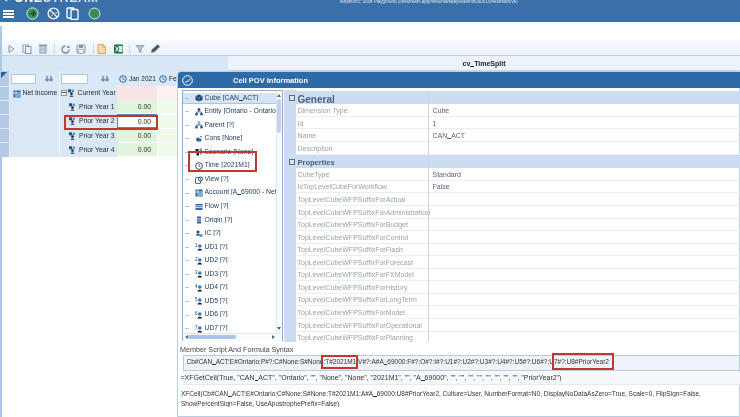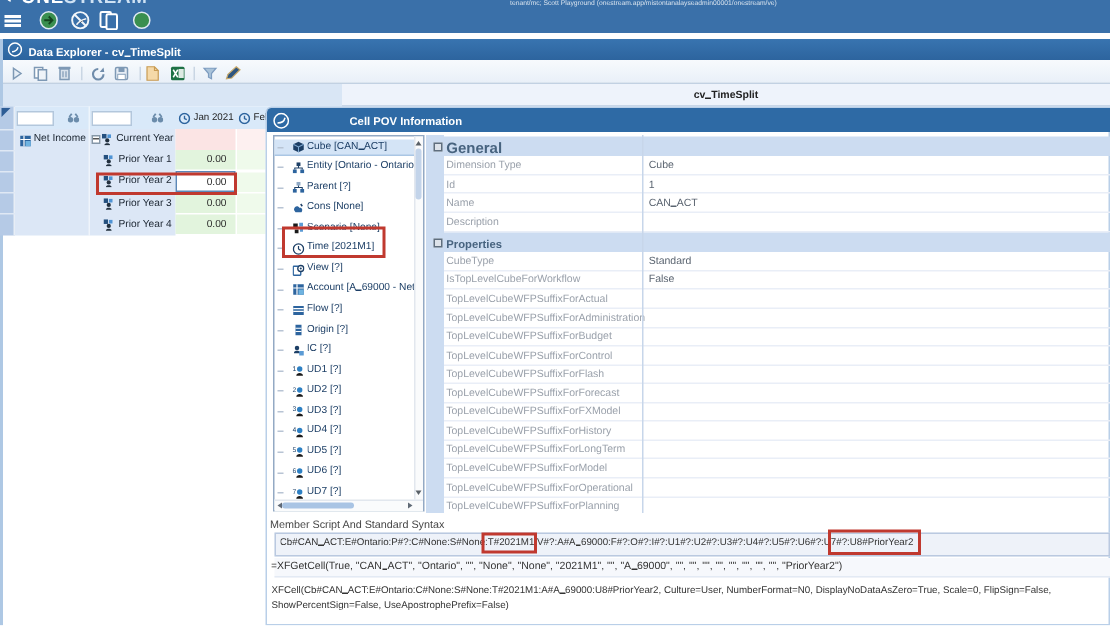--- a/index.html
+++ b/index.html
@@ -40,27 +40,20 @@
       <rect x="5" y="2.5" width="7" height="10" rx="1" fill="#3a70a9" stroke="#fff" stroke-width="1.3"></rect>
     </svg>
 
     <svg class="abs" style="left:88px;top:7px;" width="13" height="13" viewBox="0 0 13 13">
       <circle cx="6.5" cy="6.5" r="5.4" fill="#3a8f50" stroke="#dfe9f3" stroke-width="1"></circle>
     </svg>
   </div>
 
   <div class="abs" style="left:0;top:22px;width:740px;height:4px;background:#fefefe;"></div>
 
-  <div class="abs" style="left:0;top:26px;width:740px;height:14px;background:linear-gradient(#3874b0,#2d649e);border-left:1px solid #25578c;">
-    <svg class="abs" style="left:4px;top:2px;" width="10" height="10" viewBox="0 0 10 10">
-      <circle cx="5" cy="5" r="4.3" fill="none" stroke="#fff" stroke-width="1"></circle>
-      <path d="M3 6.5 C4.5 6.5 6.5 5.5 7 3.5" stroke="#fff" stroke-width="1" fill="none"></path>
-    </svg>
-    <div class="abs" style="left:18px;top:3.5px;font-size:7.5px;font-weight:600;color:#fff;">Data Explorer - cv<i class="u"></i>TimeSplit</div>
-  </div>
 
   <div class="abs" style="left:0;top:40px;width:740px;height:16px;background:linear-gradient(#f7fafd,#e9f0f8);border-left:1px solid #b7c9dd;border-bottom:1px solid #c2d1e2;">
     <svg class="abs" style="left:7px;top:3.5px;" width="155" height="10" viewBox="0 0 155 10">
 
       <path d="M1 1.5 L6 5 L1 8.5 Z" fill="#e6edf5" stroke="#7e99b5" stroke-width="1"></path>
 
       <rect x="15" y="1" width="5.5" height="7" fill="#fff" stroke="#7e99b5" stroke-width="1"></rect>
       <rect x="17.5" y="2.5" width="5.5" height="7" fill="#eef3f8" stroke="#7e99b5" stroke-width="1"></rect>
 
       <rect x="32" y="2" width="6" height="7" fill="#d9e2ec" stroke="#7e99b5" stroke-width="1"></rect>
@@ -437,21 +430,21 @@
         <div class="abs" style="left:11.5px;top:227.9px;width:444.5px;height:1px;background:#e9eef7;"></div>
         <div class="abs" style="left:13.5px;top:219.0px;font-size:7px;color:#9aa1ab;white-space:nowrap;">TopLevelCubeWFPSuffixForModel</div>
         <div class="abs" style="left:11.5px;top:240.5px;width:444.5px;height:1px;background:#e9eef7;"></div>
         <div class="abs" style="left:13.5px;top:231.5px;font-size:7px;color:#9aa1ab;white-space:nowrap;">TopLevelCubeWFPSuffixForOperational</div>
         <div class="abs" style="left:13.5px;top:244.1px;font-size:7px;color:#9aa1ab;white-space:nowrap;">TopLevelCubeWFPSuffixForPlanning</div>
       </div>
 
     <div class="abs" style="left:144px;top:0;width:1px;height:251.5px;background:#c7d6ea;"></div>
   </div>
 
-  <div class="abs" style="left:180px;top:344.5px;font-size:7.2px;color:#474747;">Member Script And Standard Syntax</div>
+  <div class="abs" style="left:180px;top:344.5px;font-size:7.2px;color:#474747;">Member Script And Formula Syntax</div>
   <div class="abs" style="left:182.5px;top:354.5px;width:557.5px;height:16px;background:#eef2f9;border:1px solid #bac9e0;"></div>
   <div class="abs" style="left:186.5px;top:358px;width:553px;font-size:6.5px;color:#333;white-space:nowrap;overflow:hidden;" id="f1">Cb#CAN<i class="u"></i>ACT:E#Ontario:P#?:C#None:S#None:T#2021M1:V#?:A#A<i class="u"></i>69000:F#?:O#?:I#?:U1#?:U2#?:U3#?:U4#?:U5#?:U6#?:U7#?:U8#PriorYear2</div>
   <div class="abs" style="left:182.5px;top:371.5px;width:557.5px;height:13px;background:#f6f8fc;border-bottom:1px solid #e3eaf4;"></div>
   <div class="abs" style="left:180.5px;top:374px;width:559px;font-size:7px;color:#333;white-space:nowrap;overflow:hidden;">=XFGetCell(True, "CAN<i class="u"></i>ACT", "Ontario", "", "None", "None", "2021M1", "", "A<i class="u"></i>69000", "", "", "", "", "", "", "", "", "PriorYear2")</div>
   <div class="abs" style="left:181px;top:389.5px;width:559px;font-size:6.5px;color:#333;white-space:nowrap;overflow:hidden;">XFCell(Cb#CAN<i class="u"></i>ACT:E#Ontario:C#None:S#None:T#2021M1:A#A<i class="u"></i>69000:U8#PriorYear2, Culture=User, NumberFormat=N0, DisplayNoDataAsZero=True, Scale=0, FlipSign=False,</div>
   <div class="abs" style="left:181px;top:400px;width:559px;font-size:6.5px;color:#333;white-space:nowrap;overflow:hidden;">ShowPercentSign=False, UseApostrophePrefix=False)</div>
 
   <div class="abs" style="left:64px;top:114.5px;width:93.5px;height:15.5px;border:2px solid #c0392f;"></div>
   <div class="abs" style="left:188px;top:151px;width:69px;height:21px;border:2px solid #c0392f;"></div>
   <div class="abs" style="left:321px;top:355px;width:37px;height:14px;border:2px solid #c0392f;"></div>

